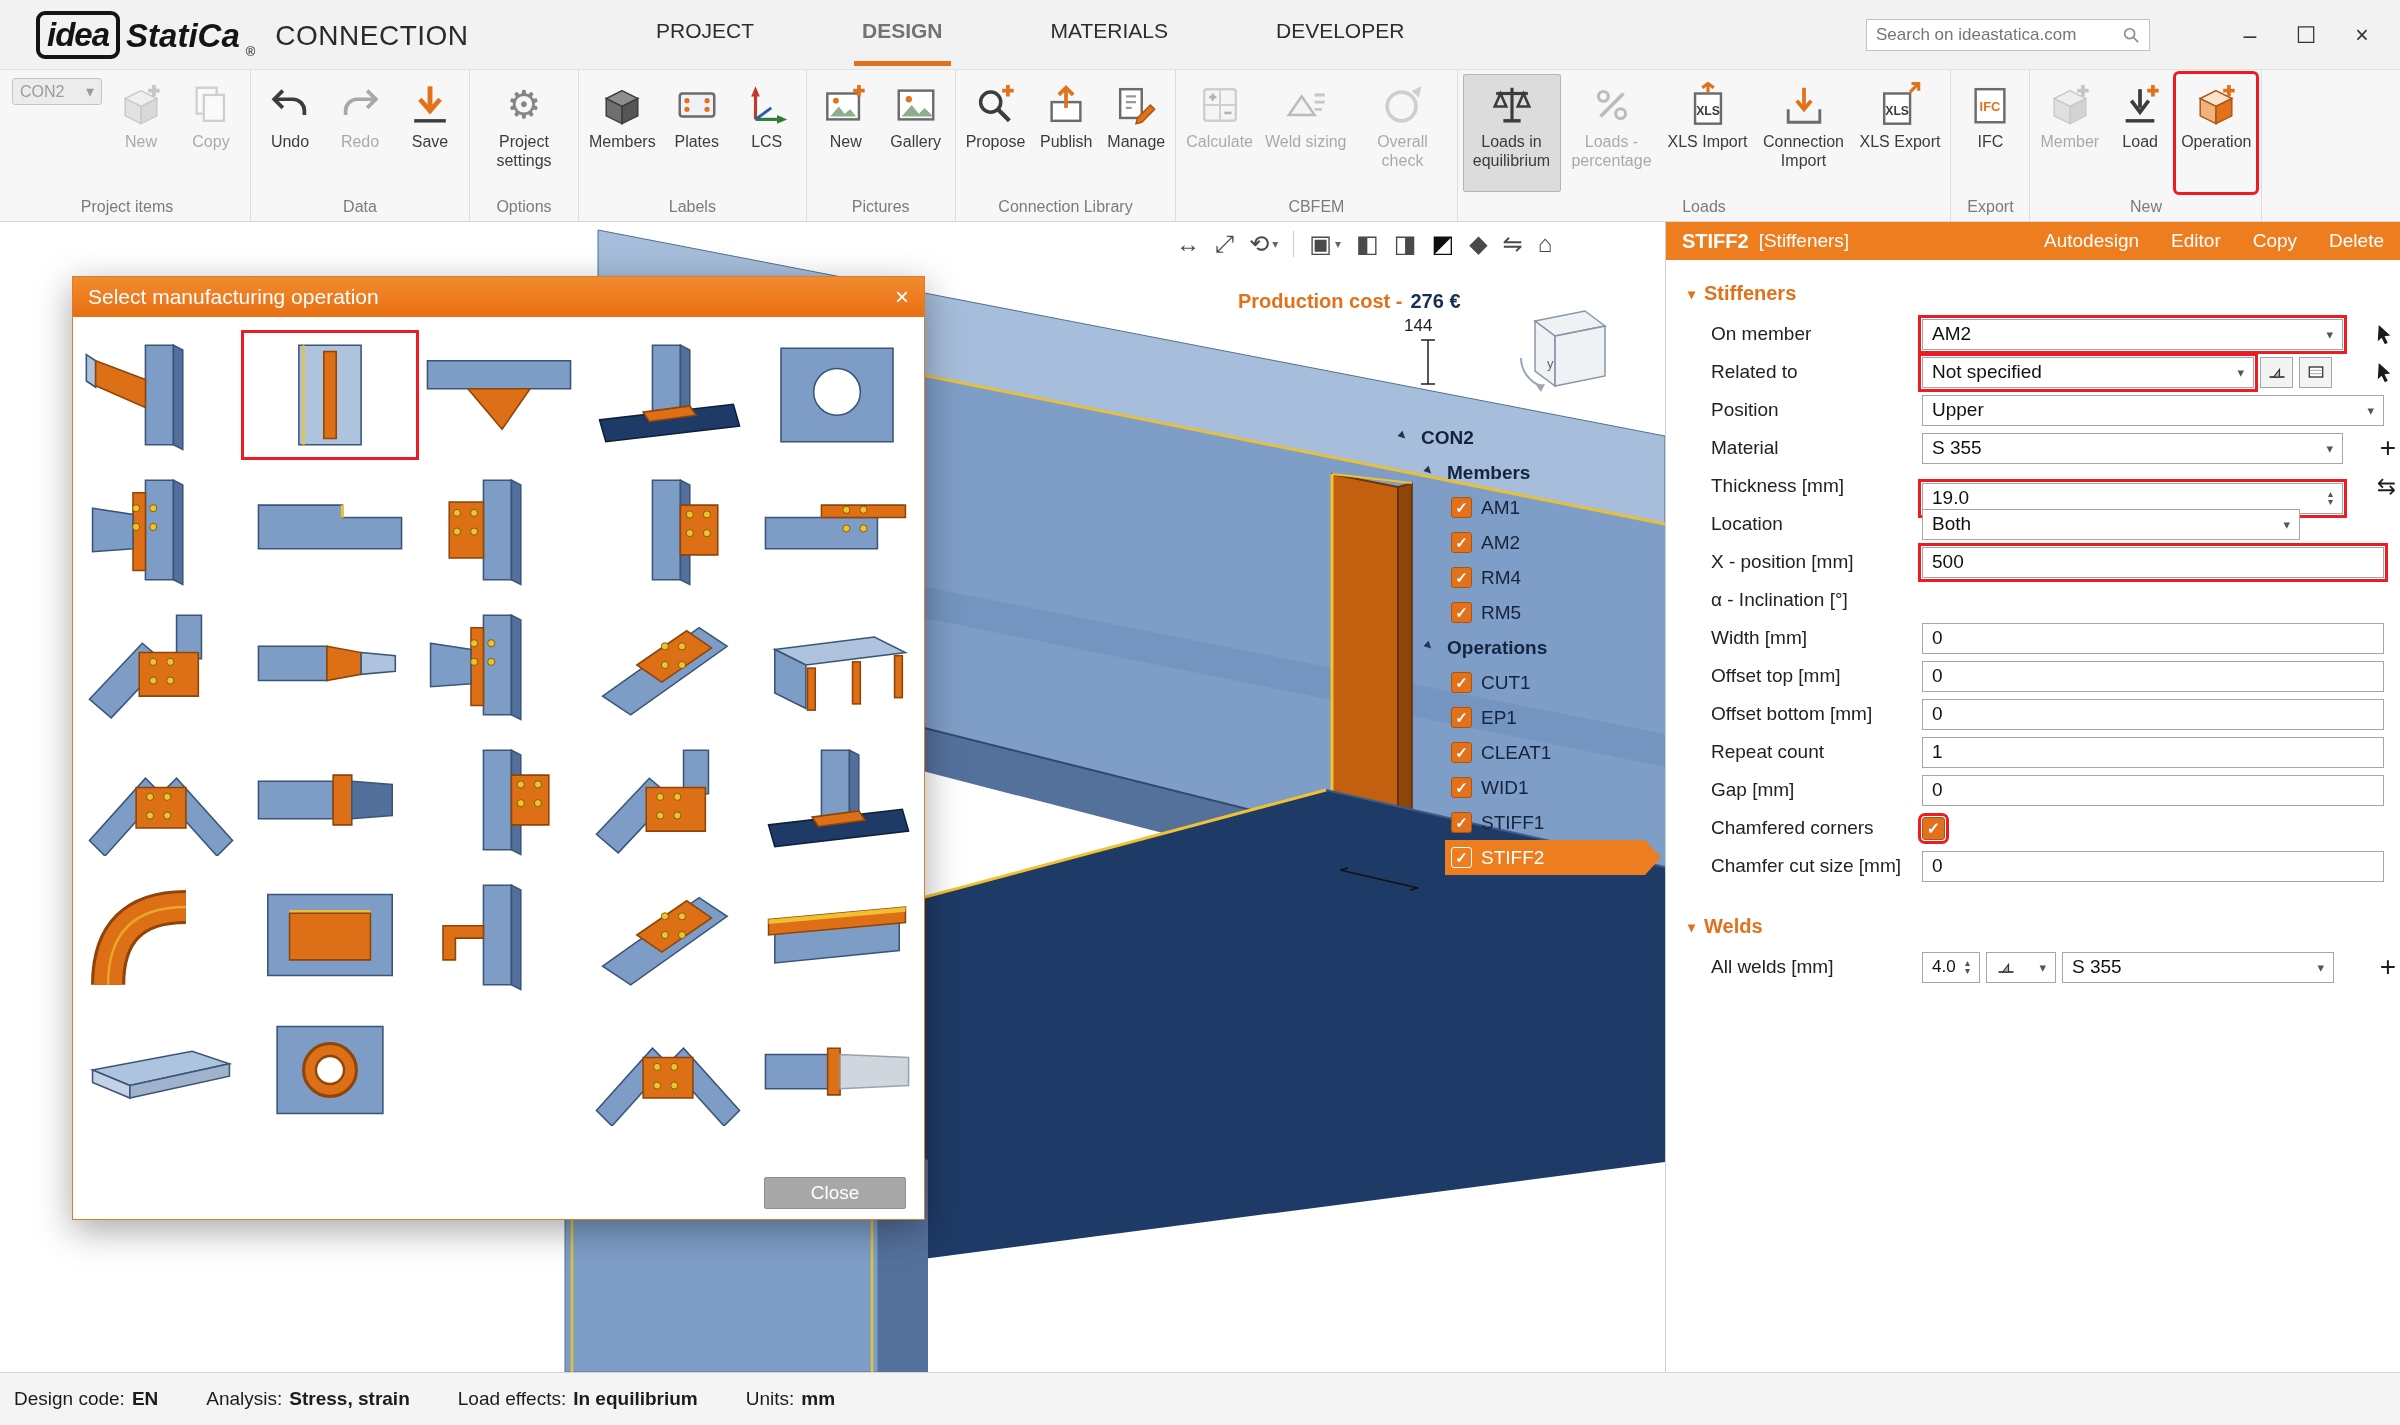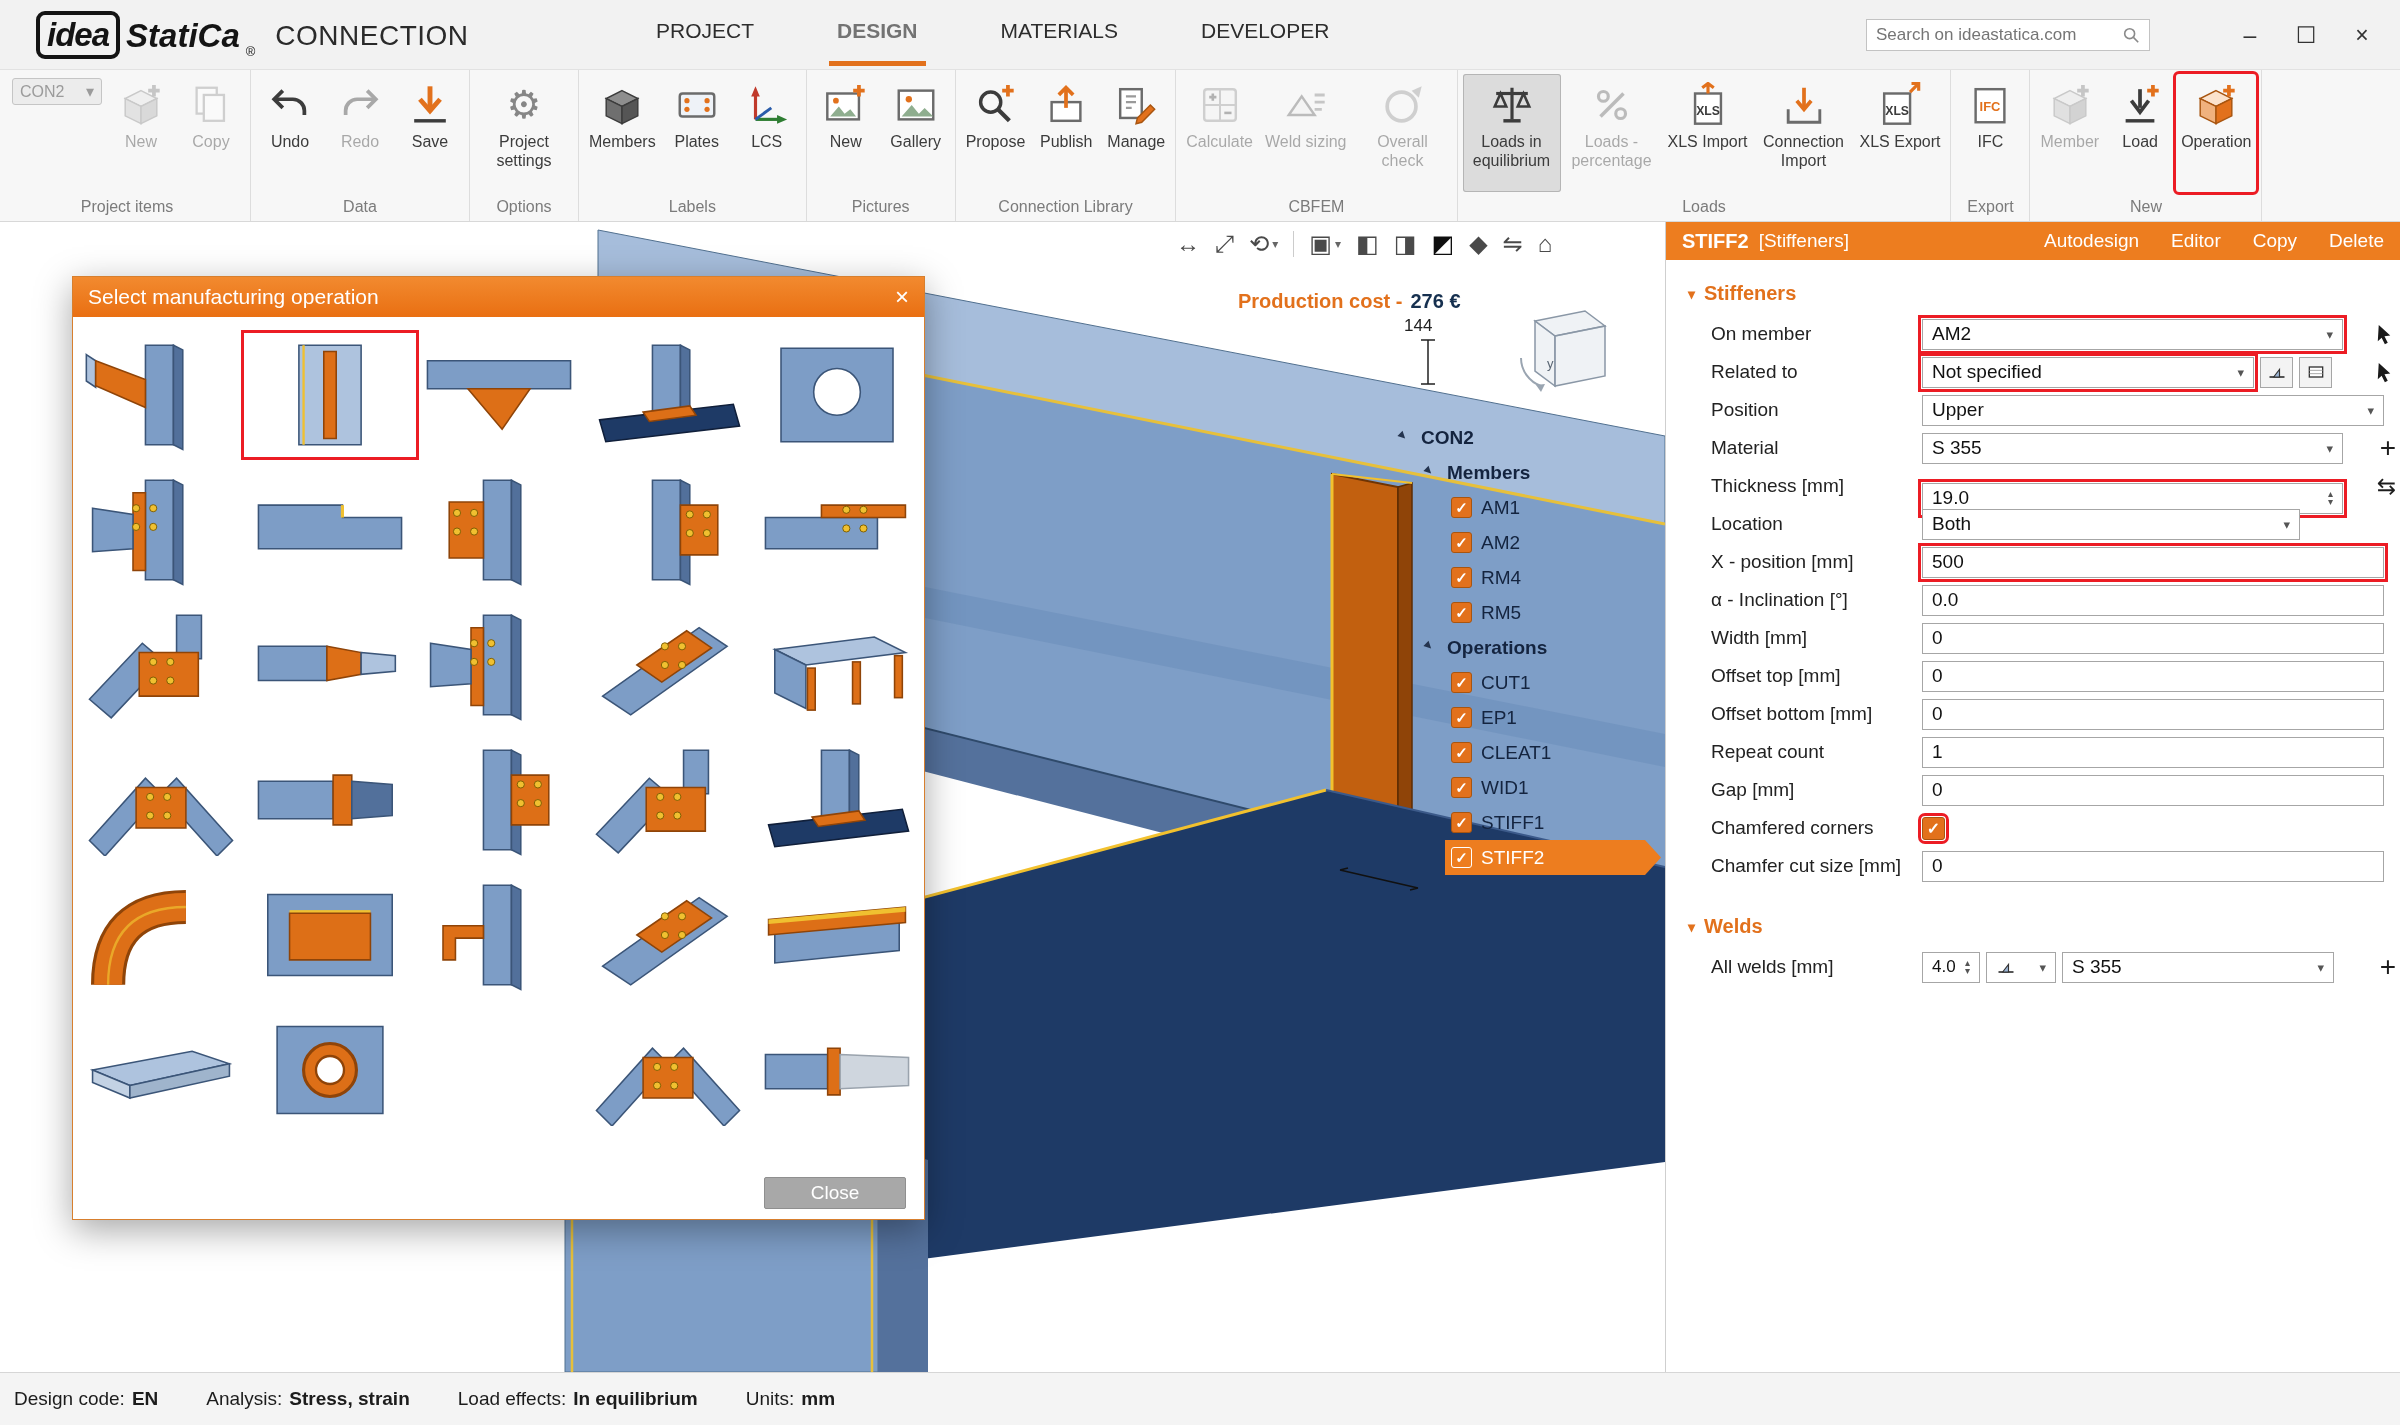--- a/index.html
+++ b/index.html
@@ -7,21 +7,21 @@
 body{font-family:"Liberation Sans",sans-serif;background:#fff;overflow:hidden}
 .app{position:relative;width:2400px;height:1425px;background:#fff}
 
 
 .topbar{position:relative;height:70px;background:#f2f2f2;border-bottom:1px solid #e2e2e2}
 .brand{position:absolute;left:36px;top:11px;display:flex;align-items:flex-end;gap:6px}
 .logo-box{border:4px solid #141414;border-radius:9px;padding:0 7px;font-style:italic;font-weight:bold;font-size:33px;line-height:40px;color:#141414;letter-spacing:-1px}
 .logo-statica{font-style:italic;font-weight:bold;font-size:33px;line-height:46px;color:#141414}
 .reg{font-size:13px;color:#141414;margin-top:4px}
 .app-mode{font-size:28px;color:#2a2a2a;margin-left:14px;line-height:46px;letter-spacing:.5px}
-.tabs{position:absolute;left:648px;top:0;height:66px;display:flex;gap:67px;align-items:stretch}
+.tabs{position:absolute;left:648px;top:0;height:66px;display:flex;gap:92px;align-items:stretch}
 .tab{font-size:21px;color:#2d2d2d;display:flex;align-items:center;padding:0 8px;border-bottom:5px solid transparent;cursor:default}
 .tab.active{font-weight:bold;color:#737373;border-bottom-color:#e2711c}
 .search{position:absolute;right:250px;top:19px;width:284px;height:32px;background:#fff;border:1px solid #c3c3c3;display:flex;align-items:center;padding:0 9px}
 .search input{border:0;outline:0;flex:1;font-size:17px;color:#666;font-family:"Liberation Sans",sans-serif;background:transparent}
 .wincontrols{position:absolute;right:10px;top:0;height:70px;display:flex;align-items:center}
 .wc{width:56px;text-align:center;font-size:23px;color:#333}
 
 
 .ribbon{height:152px;background:#f7f7f7;border-bottom:1px solid #d8d8d8;display:flex;align-items:stretch;padding:0 4px}
 .rgroup{display:flex;flex-direction:column;border-right:1px solid #ddd;padding:4px 5px 0}
@@ -961,25 +961,20 @@
           <div class="prow">
             <div class="plabel">X - position [mm]</div>
             <div class="parea">
               <div class="ctl redbox" style="width: 462px;">
                 <span>500</span>
               </div>
             </div>
           </div>
           <div class="prow">
             <div class="plabel">α - Inclination [°]</div>
-            <div class="parea">
-              <div class="ctl" style="width: 462px;">
-                <span>0.0</span>
-              </div>
-            </div>
           </div>
           <div class="prow">
             <div class="plabel">Width [mm]</div>
             <div class="parea">
               <div class="ctl" style="width: 462px;">
                 <span>0</span>
               </div>
             </div>
           </div>
           <div class="prow">

